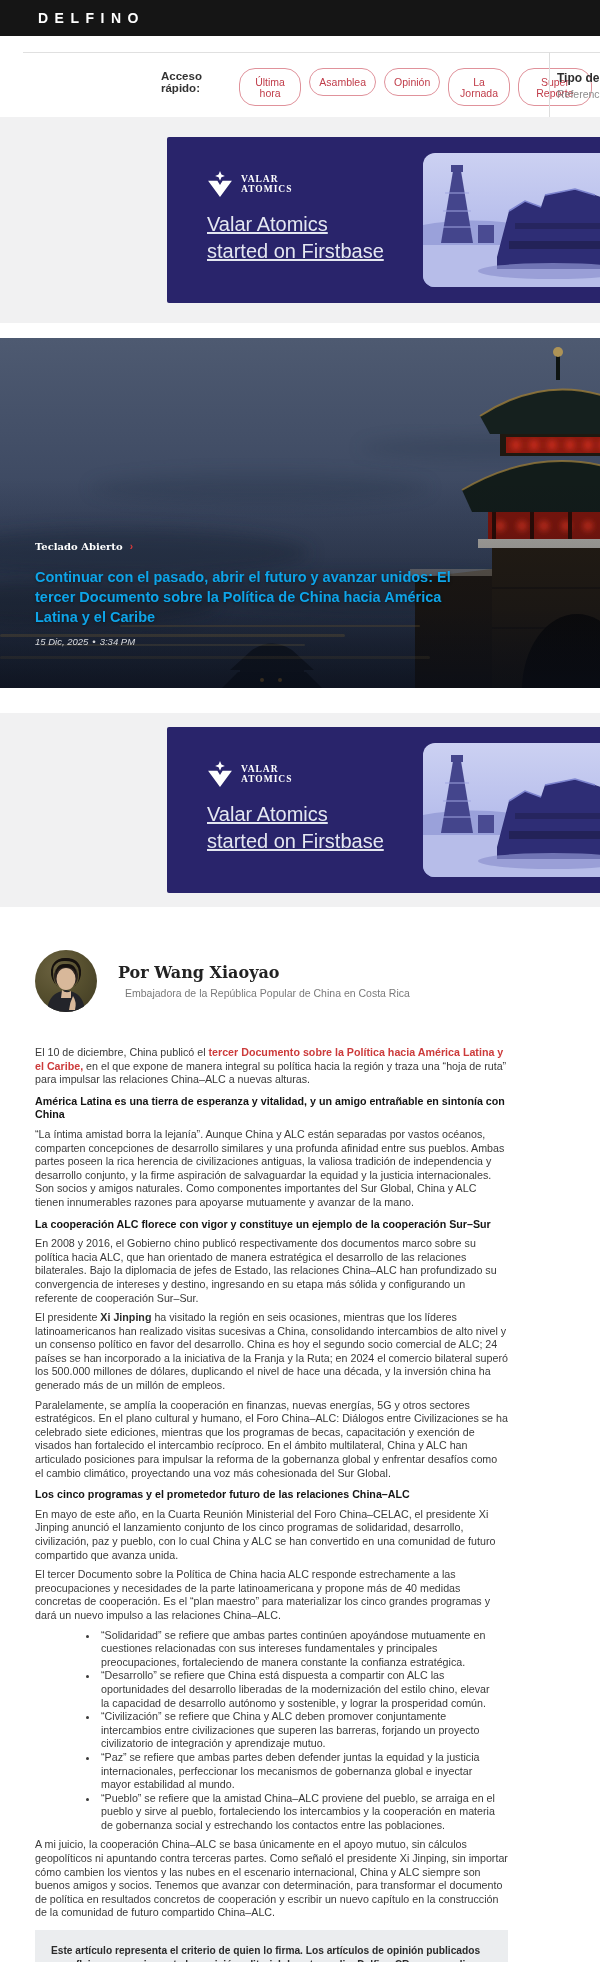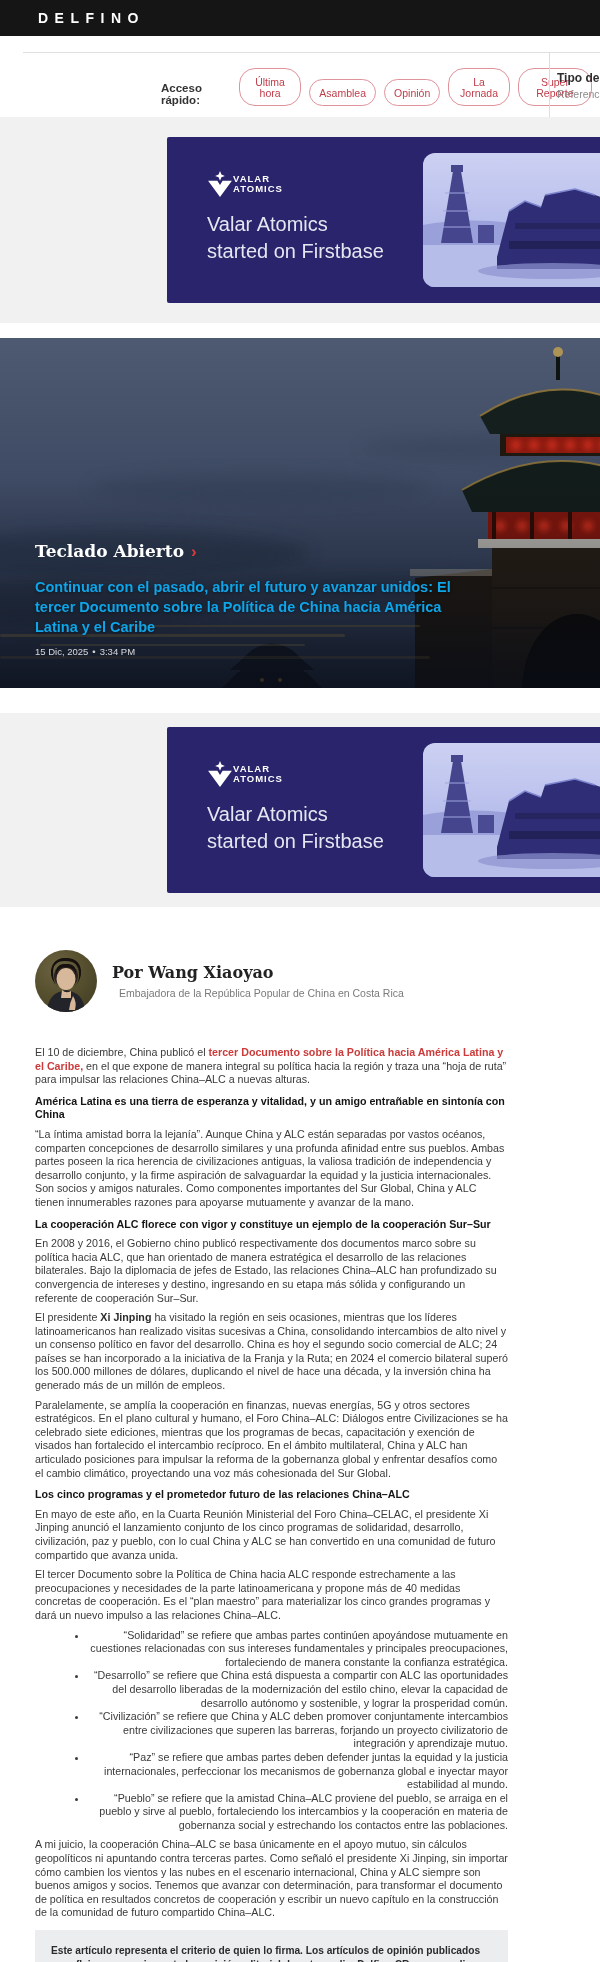--- a/index.html
+++ b/index.html
@@ -9,21 +9,21 @@
     background:#ffffff; font-family:"Liberation Sans", sans-serif;
   }
 
   
   .topbar { height:36px; background:#151515; display:flex; align-items:center; }
   .logo { margin-left:38px; color:#fff; font-size:14px; font-weight:600; letter-spacing:6.5px; }
 
   
   .quickbar { position:relative; height:81px; background:#fff; }
   .hairline { position:absolute; top:16px; left:23px; right:0; height:1px; background:#e0e0e0; }
-  .qa-row { position:absolute; top:32px; left:161px; display:flex; align-items:flex-end; }
+  .qa-row { position:absolute; top:32px; left:161px; display:flex; align-items:flex-start; }
   .qa-label { font-size:11.5px; font-weight:bold; color:#333; margin-right:12px; padding-top:2px; }
   .qa-btn {
     display:inline-block; background:#fff; border:1px solid #e0929b; border-radius:16px;
     color:#c03c49; font-size:10.5px; font-family:"Liberation Sans",sans-serif;
     padding:8px 9px 7px; margin-right:8px; cursor:pointer; line-height:1;
   }
   .tipo-divider { position:absolute; left:549px; top:16px; bottom:0; width:1px; background:#ddd; }
   .tipo { position:absolute; left:557px; top:35px; width:60px; }
   .tipo-title { font-size:12px; font-weight:bold; color:#2e2e2e; }
   .tipo-sub { font-size:10.5px; color:#8b8b8b; margin-top:3px; }
@@ -33,51 +33,51 @@
   .band2 { position:relative; height:194px; background:#f1f1f2; }
   .gap1 { height:15px; background:#fff; }
   .gap2 { height:25px; background:#fff; }
   .banner {
     position:absolute; left:167px; width:453px; height:166px;
     background:#29246b; border-radius:2px; overflow:hidden; cursor:pointer;
   }
   .band1 .banner { top:20px; } .band2 .banner { top:14px; }
   .b-logo { position:absolute; left:40px; top:34px; display:flex; align-items:center; }
   .b-logo svg { display:block; }
-  .b-brand { color:#fff; font-size:9.5px; font-weight:bold; letter-spacing:1px; line-height:1.1; }
-  .b-headline { position:absolute; left:40px; top:74px; font-size:20px; line-height:27px; color:#e4e7f1; }
+  .b-brand { margin-left:8px; color:#fff; font-size:9.5px; font-weight:bold; letter-spacing:1px; line-height:1.1;font-family:Liberation Serif, serif; }
+  .b-headline { position:absolute; left:40px; top:74px; font-size:20px; line-height:27px; color:#e4e7f1;text-decoration:underline; }
   .b-photo { position:absolute; left:256px; top:16px; width:200px; height:134px; border-radius:12px; overflow:hidden; }
 
   
   .hero { position:relative; height:350px; background:#32405a; overflow:hidden; }
   .hero svg.heroart { position:absolute; left:0; top:0; }
   .hero-shade { position:absolute; inset:0; background:linear-gradient(to top, rgba(8,12,22,.55) 0%, rgba(8,12,22,.18) 40%, rgba(8,12,22,0) 60%); }
   .hero-overlay { position:absolute; left:35px; top:203px; width:450px; }
-  .hero-cat { font-family:"DejaVu Serif", serif; font-weight:bold; font-size:17px; color:#ffffff; cursor:pointer; }
+  .hero-cat { font-family:"DejaVu Serif", serif; font-weight:bold; font-size:10px; color:#ffffff; cursor:pointer; }
   .hero-cat .chev { color:#e03a3a; font-weight:bold; margin-left:7px; font-family:"Liberation Sans",sans-serif; }
   .hero-title { margin-top:15px; font-size:14.5px; line-height:20px; font-weight:bold; color:#0ea5e9; text-shadow:0 1px 3px rgba(0,0,0,.45); cursor:pointer; }
-  .hero-date { margin-top:9px; font-size:9.5px; color:rgba(255,255,255,.82); }
+  .hero-date { margin-top:9px; font-size:9.5px; color:rgba(255,255,255,.82);font-style:italic; }
   .hero-date .sep { margin:0 4px; }
 
   
   .main { width:473px; margin-left:35px; padding-top:43px; }
   .author { display:flex; align-items:center; }
   .avatar {
     width:62px; height:62px; border-radius:50%; flex:0 0 62px; overflow:hidden; position:relative;
     background:radial-gradient(circle at 35% 30%, #6b6240 0%, #57502f 45%, #3e3a22 100%);
   }
   .avatar svg { position:absolute; left:0; top:0; }
-  .author-text { margin-left:15px; }
+  .author-text { margin-left:21px; }
   .author-name { font-family:"DejaVu Serif", serif; font-weight:bold; font-size:16px; color:#222; }
   .author-role { margin-top:5px; font-size:10.5px; color:#7a7a7a;padding-left:7px; }
 
   .article { margin-top:34px; font-size:10.7px; line-height:13.6px; color:#3a3a3a; }
   .article p { margin:0 0 6px; }
   .article h4 { font-size:10.7px; line-height:13.6px; color:#151515; margin:8px 0 6px; }
-  .article ul { margin:0 0 6px; padding-left:53px;text-align:right; }
+  .article ul { margin:0 11px 6px; padding-left:53px; }
   .article li { margin:0; padding-left:2px; }
   .red-link { color:#cc3b3b; font-weight:bold; text-decoration:none; cursor:pointer; }
   .plain-bold { font-weight:bold; color:#2c2c2c; }
 
   .disclaimer {
     margin-top:10px; background:#ebedef; padding:14px 16px;
     font-size:10.2px; line-height:13.8px; font-weight:bold; color:#2b2b2b;
   }
 </style>
 </head>

